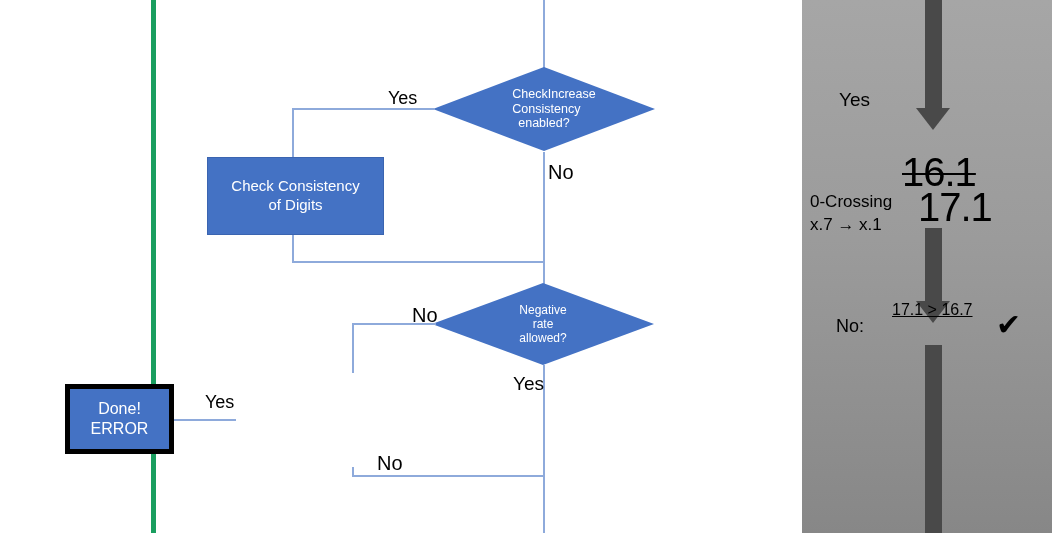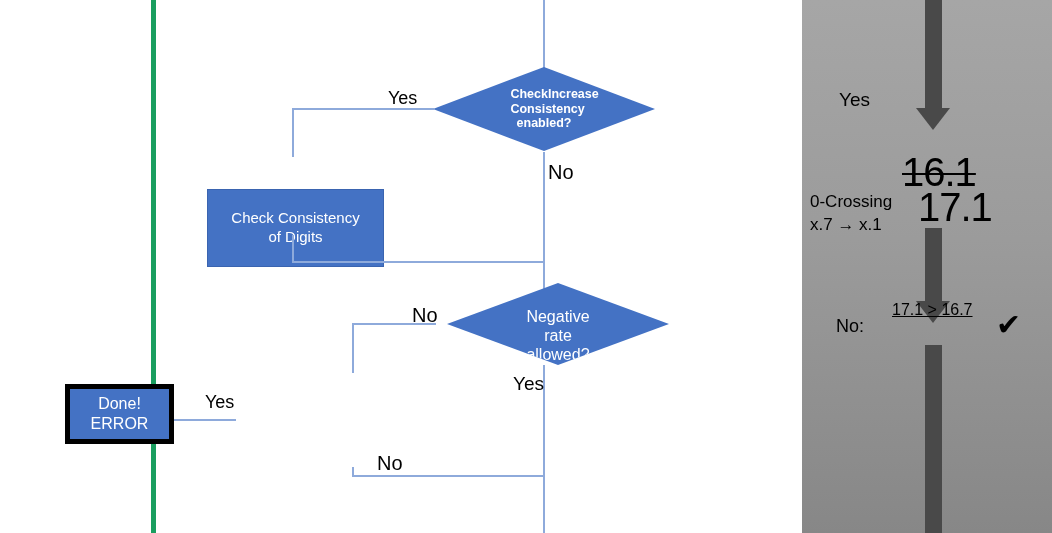--- a/index.html
+++ b/index.html
@@ -109,66 +109,66 @@
 <body>
 
 <div id="canvas">
 
   <div class="green-rule" style="left:151px; top:0px; width:5px; height:533px;"></div>
 
   <div class="connector v" style="left:543px; top:0px; height:108px;"></div>
   <div class="connector v" style="left:543px; top:152px; height:170px;"></div>
   <div class="connector v" style="left:543px; top:365px; height:168px;"></div>
 
-  <div class="diamond" style="left:433px; top:67px; width:222px; height:84px; font-size:12.5px;font-weight:bold;">
+  <div class="diamond" style="left:433px; top:67px; width:222px; height:84px; font-size:12.5px;">
     <span>
       <span>CheckIncrease</span>
       <span>Consistency</span>
       <span>enabled?</span>
     </span>
   </div>
 
   <div class="connector h" style="left:292px; top:108px; width:143px;"></div>
   <div class="connector v" style="left:292px; top:108px; height:49px;"></div>
   <div class="edge-label" style="left:388px; top:88px; font-size:18px;">Yes</div>
 
   <div class="edge-label" style="left:548px; top:161px; font-size:20px;">No</div>
 
-  <div class="proc-box thin-border" style="left:207px; top:157px; width:177px; height:78px; font-size:15px;margin-top:32px;">
+  <div class="proc-box thin-border" style="left:207px; top:157px; width:177px; height:78px; font-size:15px;">
     <span>
       <span>Check Consistency</span><br>
       <span>of Digits</span>
     </span>
   </div>
 
   <div class="connector v" style="left:292px; top:235px; height:28px;"></div>
   <div class="connector h" style="left:292px; top:261px; width:253px;"></div>
 
-  <div class="diamond" style="left:447px; top:283px; width:222px; height:82px; font-size:16px;align-items:flex-end;">
+  <div class="diamond" style="left:432px; top:283px; width:222px; height:82px; font-size:12px;">
     <span>
       <span>Negative rate</span>
       <span>allowed?</span>
     </span>
   </div>
 
   <div class="connector h" style="left:352px; top:323px; width:84px;"></div>
   <div class="connector v" style="left:352px; top:323px; height:50px;"></div>
   <div class="edge-label" style="left:412px; top:304px; font-size:20px;">No</div>
 
   <div class="edge-label" style="left:513px; top:373px; font-size:19px;">Yes</div>
 
 
   <div class="connector h" style="left:173px; top:419px; width:63px;"></div>
   <div class="edge-label" style="left:205px; top:392px; font-size:18px;">Yes</div>
 
   <div class="connector v" style="left:352px; top:467px; height:9px;"></div>
   <div class="connector h" style="left:352px; top:475px; width:193px;"></div>
   <div class="edge-label" style="left:377px; top:452px; font-size:20px;">No</div>
 
-  <div class="proc-box heavy-border" style="left:65px; top:384px; width:109px; height:60px; font-size:16px;">
+  <div class="proc-box heavy-border" style="left:65px; top:384px; width:109px; height:70px; font-size:16px;">
     <span>
       <span>Done!</span><br>
       <span>ERROR</span>
     </span>
   </div>
 
   <div class="panel" style="left:802px; top:0px; width:250px; height:533px;">
 
     <div class="panel-arrow-shaft" style="left:123px; top:0px; width:17px; height:110px;"></div>
     <div class="panel-arrow-head" style="left:114px; top:108px;"></div>

